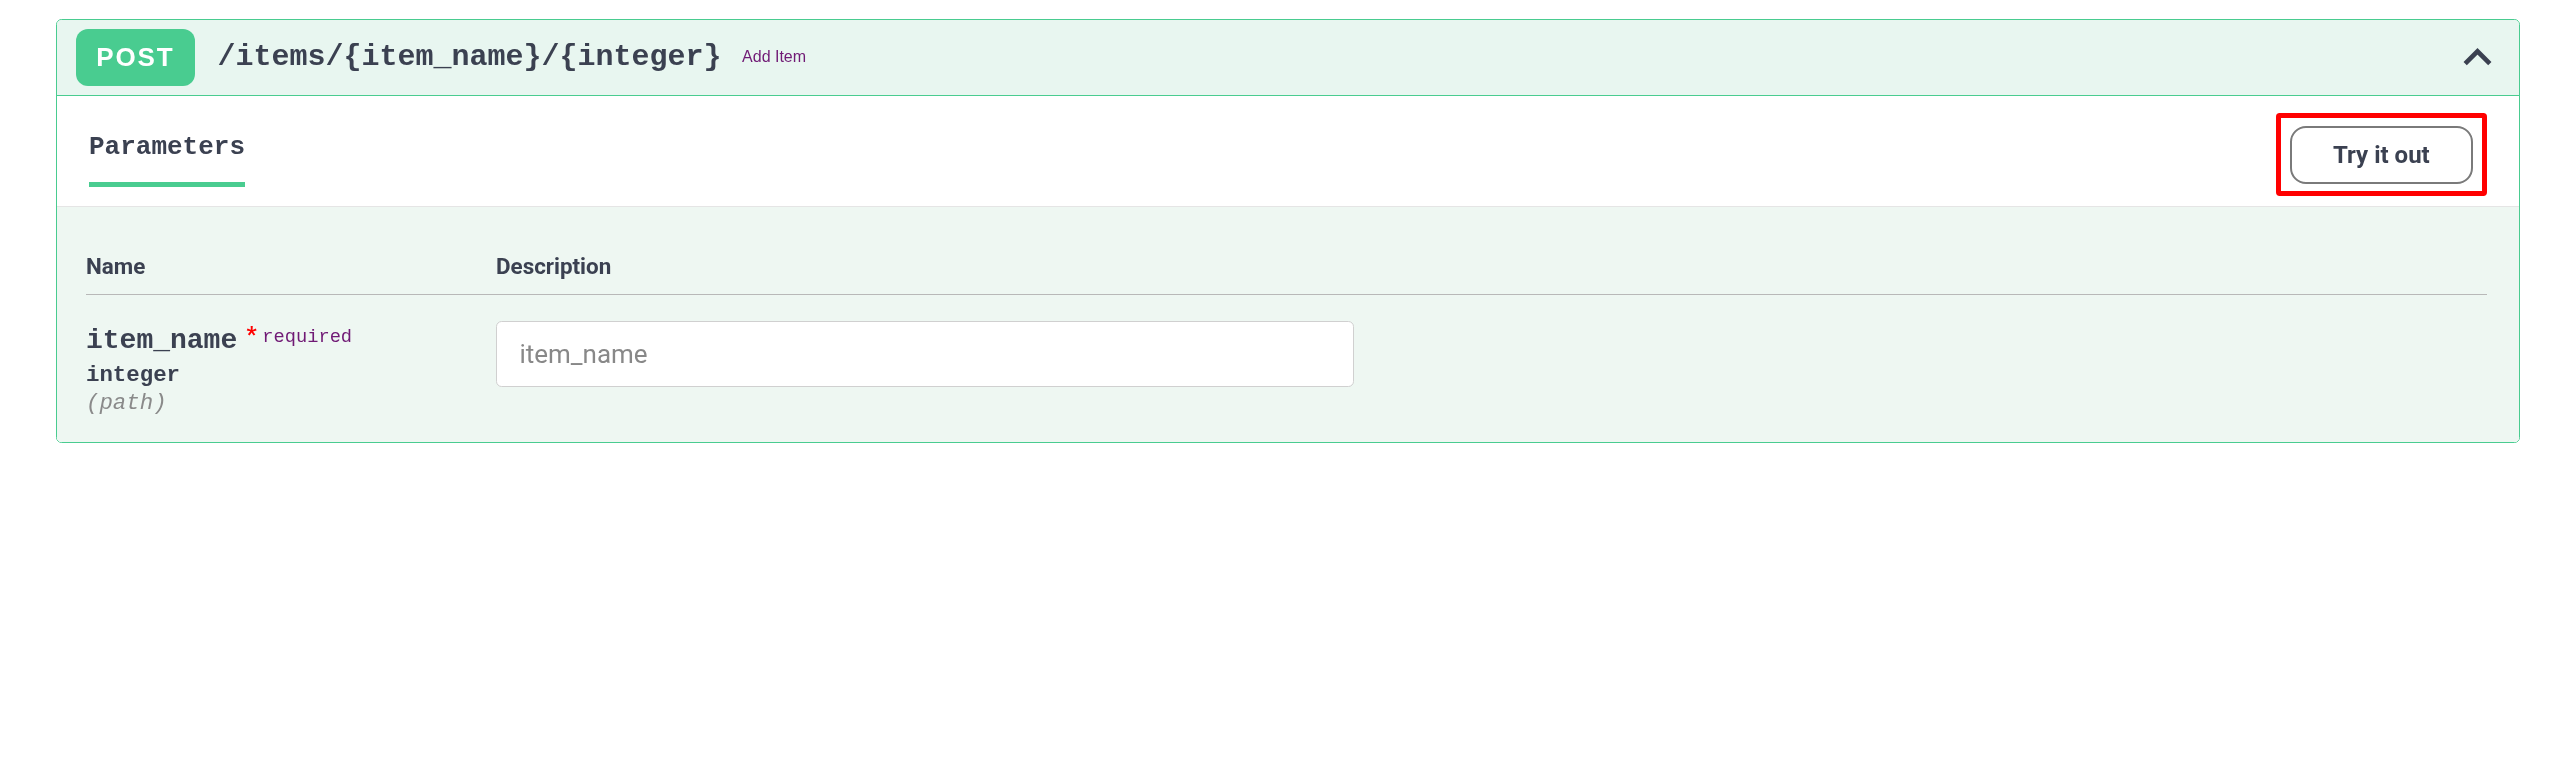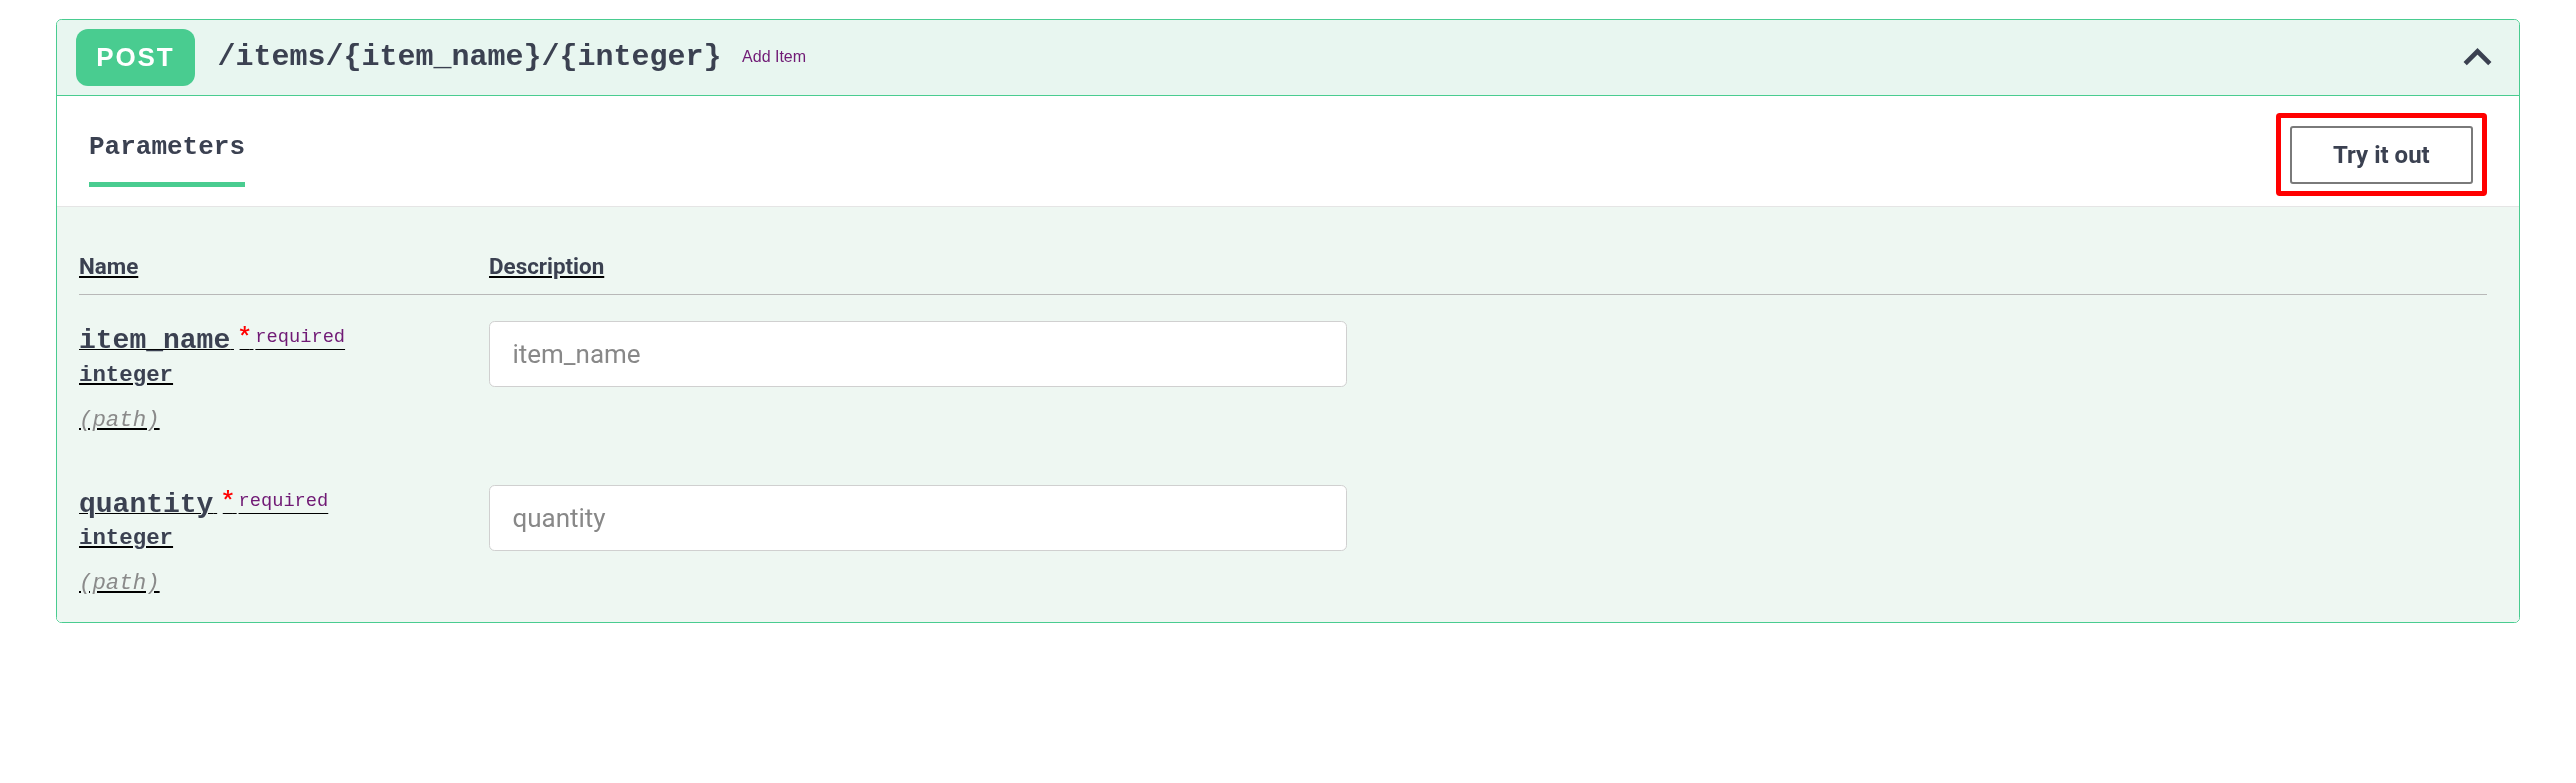--- a/index.html
+++ b/index.html
@@ -90,32 +90,31 @@
   }
   .try-wrapper {
     border: 5.6px solid #ff0000;
     padding: 7.5px 9.3px;
     border-radius: 3.7px;
     margin-bottom: 9.3px;
   }
   .try-button {
     background: #ffffff;
     border: 2.8px solid #7a7a7a;
-    border-radius: 3px;
+    border-radius: 16px;
     padding: 13px 41px;
     font-size: 24px;
     font-weight: 700;
     color: #3b4151;
     cursor: pointer;
     font-family: inherit;
   }
   .params-table-wrap {
     background: #eef7f2;
-    padding: 28px 32px 0 22px;
-    text-decoration: underline;
+    padding: 28px 32px 0 29px;
   }
   .params-table {
     width: 100%;
     border-collapse: collapse;
   }
   .params-table thead th {
     text-align: left;
     font-size: 22.4px;
     font-weight: 700;
     color: #3b4151;
@@ -155,21 +154,21 @@
     font-size: 22.4px;
     font-weight: 700;
     color: #3b4151;
     margin-top: 5.6px;
   }
   .param-in {
     font-family: "Courier New", Consolas, Monaco, monospace;
     font-size: 22.4px;
     font-style: italic;
     color: #8a8a8a;
-    margin-top: 19px;
+    margin-top: 2px;
   }
   .param-input {
     width: 858px;
     max-width: 100%;
     padding: 17px 22.4px;
     font-size: 26px;
     border: 0.9px solid #d0d0d0;
     border-radius: 5.6px;
     background: #ffffff;
     color: #3b4151;
@@ -220,33 +219,19 @@
                 <span class="required-star">*</span>
                 <span class="required-text">required</span>
               </div>
               <div class="param-type">integer</div>
               <div class="param-in">(path)</div>
             </td>
             <td>
               <input class="param-input" type="text" placeholder="item_name" style="">
             </td>
           </tr>
-          <tr>
-            <td class="col-name">
-              <div>
-                <span class="param-name">quantity</span>
-                <span class="required-star">*</span>
-                <span class="required-text">required</span>
-              </div>
-              <div class="param-type">integer</div>
-              <div class="param-in">(path)</div>
-            </td>
-            <td>
-              <input class="param-input" type="text" placeholder="quantity" style="">
-            </td>
-          </tr>
         </tbody>
       </table>
     </div>
 
   </div>
 </div>
 
 
 </body></html>

